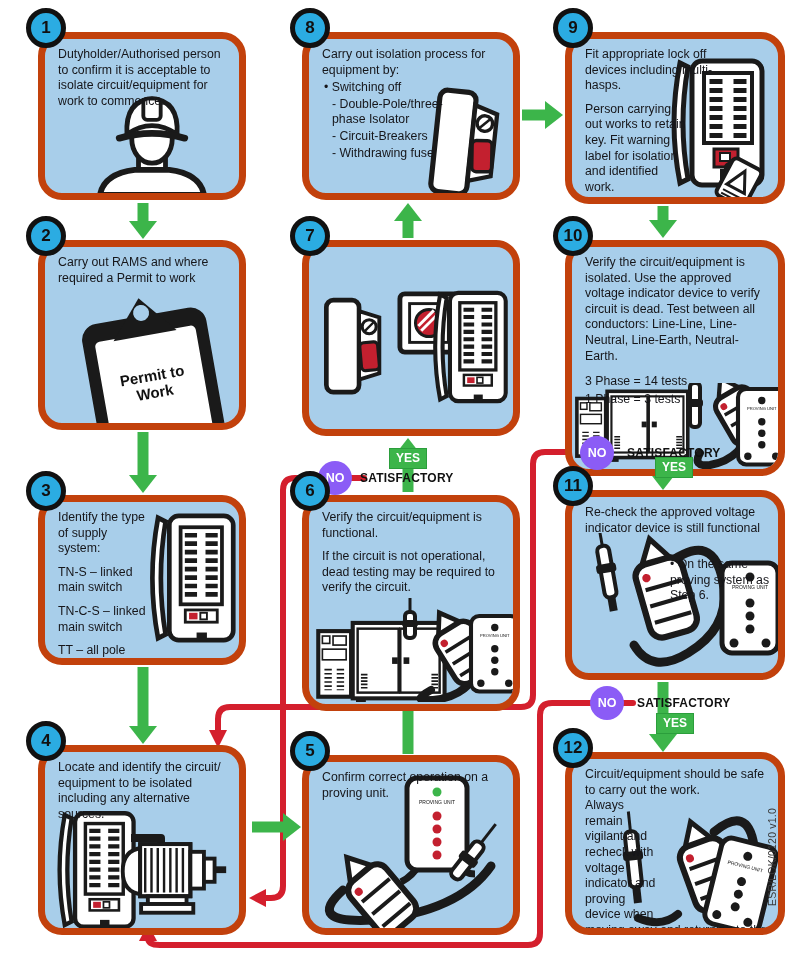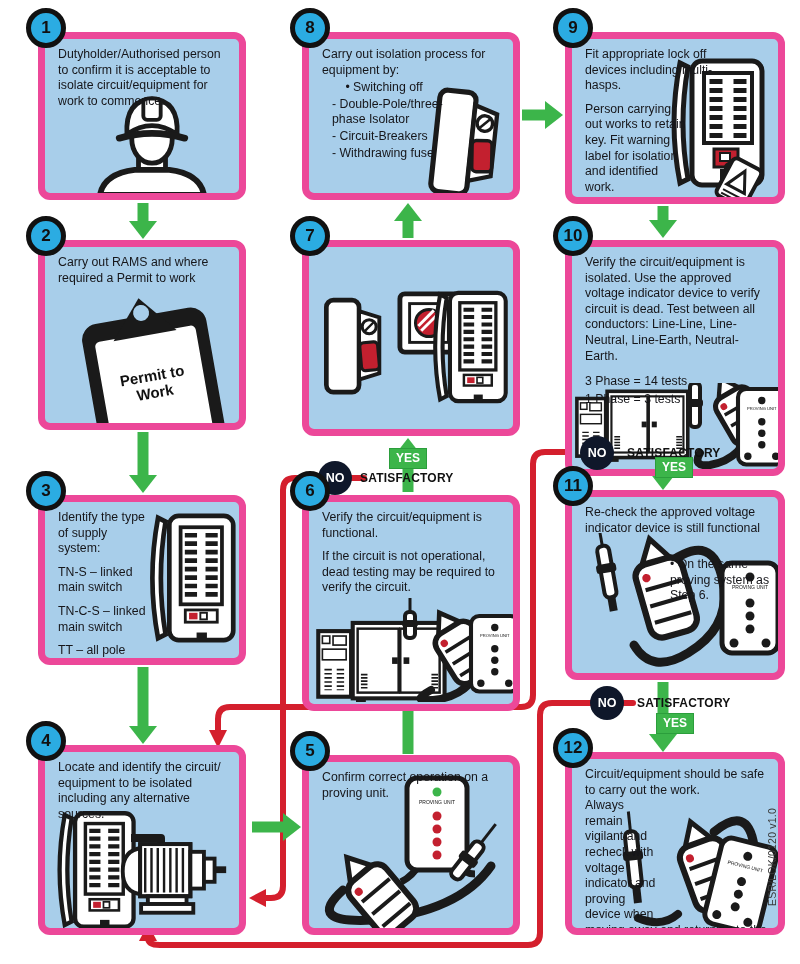--- a/index.html
+++ b/index.html
@@ -1,29 +1,29 @@
 <!DOCTYPE html>
 <html><head>
 <meta charset="utf-8">
 <style>
   html,body{margin:0;padding:0;background:#fff;}
   #canvas{position:relative;width:800px;height:964px;background:#fff;
     font-family:"Liberation Sans",sans-serif;overflow:hidden;}
   #wires{position:absolute;left:0;top:0;z-index:1;}
-  .box{position:absolute;background:#A8CEEA;border:7px solid #ec4899;border-radius:12px;
+  .box{position:absolute;background:#A8CEEA;border:7px solid #c2410c;border-radius:24px;
     box-sizing:border-box;z-index:2;overflow:hidden;}
   .badge{position:absolute;width:40px;height:40px;border-radius:50%;background:#2BACE2;
     border:5px solid #111;color:#111;font-weight:bold;font-size:17px;display:flex;
     align-items:center;justify-content:center;z-index:6;box-sizing:border-box;}
   .btxt{position:absolute;left:13px;top:8px;right:10px;z-index:3;}
   .bt{margin:0 0 8px 0;font-size:12.3px;line-height:1.27;color:#16161a;font-weight:400;}
-  .ind1{margin:0 0 0 2px;text-align:center;}
+  .ind1{margin:0 0 0 2px;}
   .ind2{margin:0 0 0 10px;}
   .ic{position:absolute;z-index:2;}
-  .no{position:absolute;width:34px;height:34px;border-radius:50%;background:#0f172a;color:#fff;
+  .no{position:absolute;width:34px;height:34px;border-radius:50%;background:#8b5cf6;color:#fff;
     font-weight:bold;font-size:12.5px;display:flex;align-items:center;justify-content:center;z-index:5;}
   .yes{position:absolute;background:#3CB54A;color:#fff;font-weight:bold;font-size:12px;
     padding:2px 6px 3px 6px;z-index:5;border:1px solid #2b9e3c;}
   .sat{position:absolute;color:#111;font-weight:bold;font-size:12px;letter-spacing:.2px;z-index:5;}
   .clipwrap{position:absolute;left:32px;top:42px;width:150px;height:172px;
     transform:rotate(-10deg);z-index:2;}
   .permitlabel{position:absolute;left:30px;top:78px;width:90px;text-align:center;
     font-weight:bold;font-size:15px;line-height:1.15;color:#111;}
   .sideref{position:absolute;left:766px;top:906px;width:175px;font-size:10.5px;color:#3a3a3a;
     transform:rotate(-90deg);transform-origin:top left;z-index:4;letter-spacing:.2px;}

